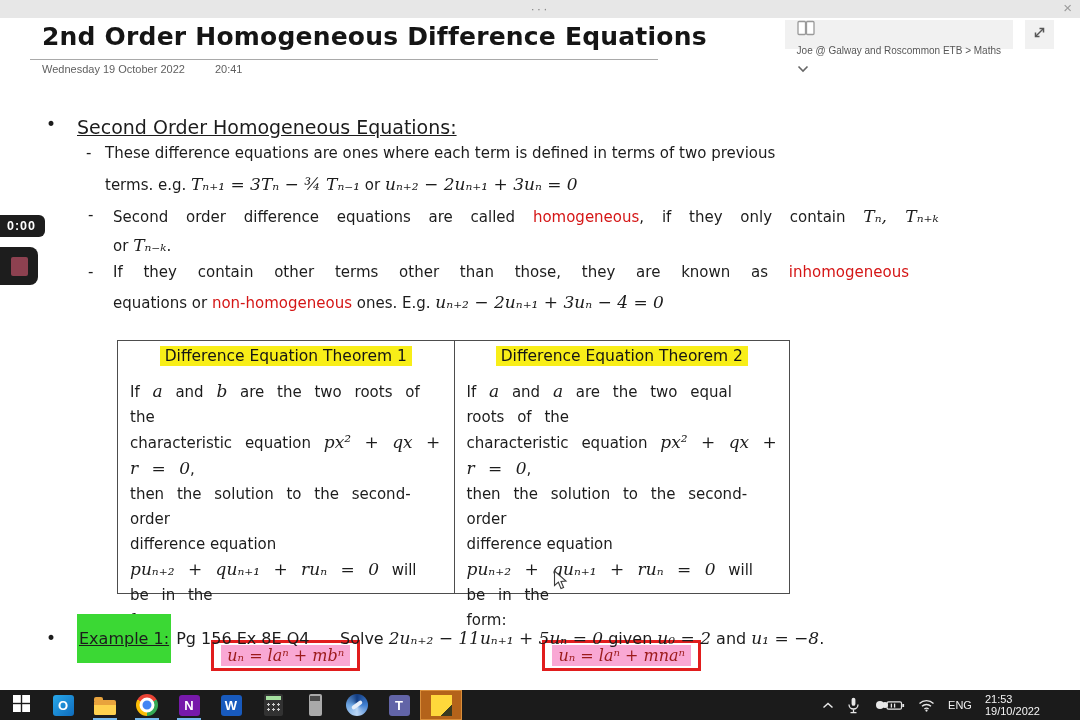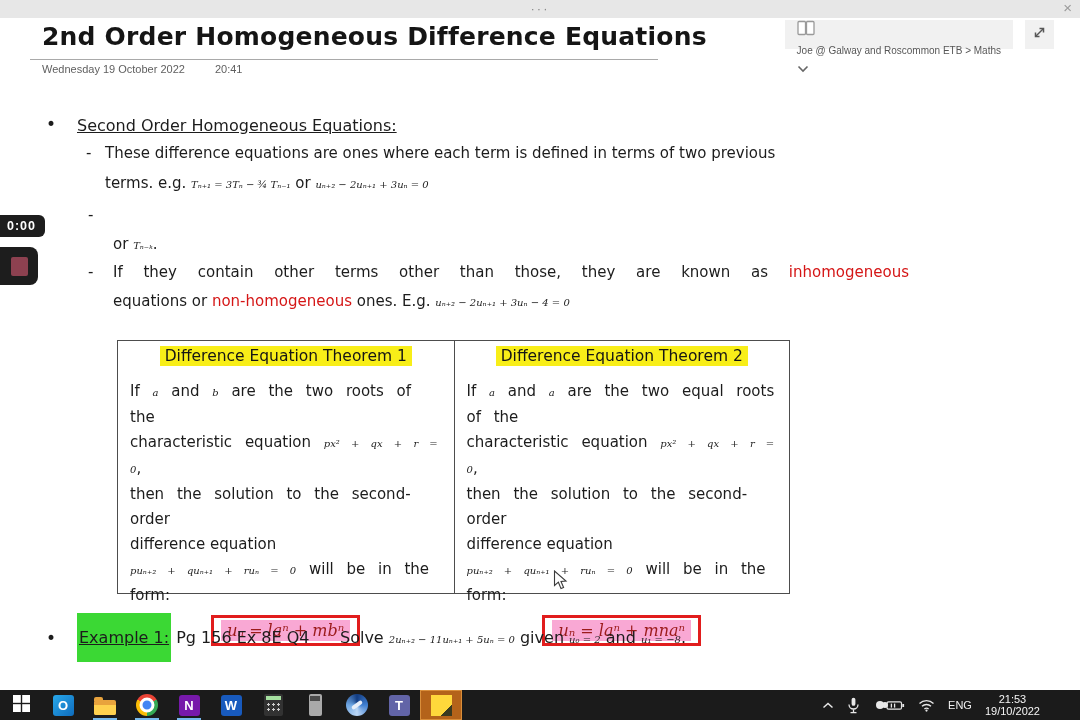--- a/index.html
+++ b/index.html
@@ -18,25 +18,25 @@
   .crumb-pill { display:flex; align-items:flex-start; gap:9px; background:#f1f1f1; padding:0 12px; color:#565656; font-size:10px;flex-direction:column; }
   .crumb-pill svg { display:block; }
   .expand-btn { width:29px; background:#f1f1f1; display:grid; place-items:center; }
 
   .page-title { position:absolute; left:42px; top:4px; font-family:"DejaVu Sans",sans-serif; font-size:25px; font-weight:600; color:#151515; letter-spacing:0.2px; }
   .title-rule { position:absolute; left:30px; top:41px; width:628px; height:1px; background:#a9a9a9; }
   .date-row { position:absolute; left:42px; top:45px; font-size:11px; color:#5f5f5f; display:flex; gap:30px; }
 
   
   .n { position:absolute; font-family:"DejaVu Sans",sans-serif; font-size:15px; color:#1c1c1c; white-space:pre-wrap; }
-  .seg-m { font-family:"DejaVu Serif",serif; font-style:italic; font-size:10px; }
+  .seg-m { font-family:"DejaVu Serif",serif; font-style:italic; font-size:17px; }
   .seg-red { color:#d51616; }
   .seg-hlg { background:#3bd834; text-decoration:underline; padding:15px 2px; }
   .bullet { font-size:17px; }
-  .note-heading { font-size:16px; text-decoration:underline; }
+  .note-heading { font-size:19px; text-decoration:underline; }
   .ws13 { word-spacing:13px; }
   .ws16 { word-spacing:16px; }
 
   
   .ttable { position:absolute; left:117px; top:322px; width:673px; height:254px; border:1px solid #4d4d4d; display:flex; background:#fff; }
   .tcell { width:50%; padding:6px 12px 0 12px; }
   .tcell.rightcell { border-left:1px solid #4d4d4d; }
   .thead { text-align:center; margin-bottom:14px; }
   .hl-y { background:#f8ee18; padding:1px 5px; font-family:"DejaVu Sans",sans-serif; font-size:15.5px; color:#151515; }
   .tline { font-family:"DejaVu Sans",sans-serif; font-size:15px; color:#1c1c1c; line-height:25px; white-space:pre-wrap; }
@@ -85,21 +85,21 @@
   .drawapp::after { content:''; position:absolute; left:5px; top:9px; width:12px; height:4px; background:#e8eef8; border-radius:2px; transform:rotate(-35deg); }
 
   .sticky { width:21px; height:21px; background:linear-gradient(to top left,#3a3a20 0 8px,#ffd83b 8px 100%); }
 
   .winlogo rect { fill:#fff; }
 
   
   .tray { margin-left:auto; display:flex; align-items:center; gap:13px; padding-right:10px; color:#e8e8e8; }
   .tray svg { display:block; }
   .lang { font-size:11px; color:#f0f0f0; }
-  .clock { font-size:11px; line-height:12.5px; color:#f5f5f5; text-align:center; }
+  .clock { font-size:11px; line-height:12.5px; color:#f5f5f5; }
   .cloud { position:relative; width:17px; height:7px; background:#e8e8e8; border-radius:6px; margin-top:4px; }
   .cloud::before { content:''; position:absolute; left:3px; top:-4px; width:8px; height:8px; background:#e8e8e8; border-radius:50%; }
   .cloud::after { content:''; position:absolute; left:9px; top:-3px; width:6px; height:6px; background:#e8e8e8; border-radius:50%; }
   .notif { position:relative;margin-top:48px; }
   .notif-badge { position:absolute; right:-8px; bottom:-4px; width:15px; height:15px; border:1px solid #d8d8d8; border-radius:50%; background:#262626; color:#fff; font-size:9px; display:grid; place-items:center; }
 </style>
 </head>
 <body>
 
 <div class="screen">
@@ -145,20 +145,21 @@
     </div>
 
     <div class="n bullet" style="left:46px; top:96px;">•</div>
     <div class="n note-heading" style="left:77px; top:98px;">Second Order Homogeneous Equations:</div>
 
     <div class="n" style="left:86px; top:126px;">-</div>
     <div class="n" style="left:105px; top:126px;"><span>These difference equations are ones where each term is defined in terms of two previous</span></div>
     <div class="n" style="left:105px; top:156px;"><span>terms. e.g. </span><span class="seg-m">Tₙ₊₁ = 3Tₙ − ¾ Tₙ₋₁</span><span> or </span><span class="seg-m">uₙ₊₂ − 2uₙ₊₁ + 3uₙ = 0</span></div>
 
     <div class="n" style="left:88px; top:188px;">-</div>
+    <div class="n ws13" style="left:113px; top:188px;"><span>Second order difference equations are called </span><span class="seg-red">homogeneous</span><span>, if they only contain </span><span class="seg-m">Tₙ, Tₙ₊ₖ</span></div>
     <div class="n" style="left:113px; top:217px;"><span>or </span><span class="seg-m">Tₙ₋ₖ</span><span>.</span></div>
 
     <div class="n" style="left:88px; top:245px;">-</div>
     <div class="n ws16" style="left:113px; top:245px;"><span>If they contain other terms other than those, they are known as </span><span class="seg-red">inhomogeneous</span></div>
     <div class="n" style="left:113px; top:274px;"><span>equations or </span><span class="seg-red">non-homogeneous</span><span> ones. E.g. </span><span class="seg-m">uₙ₊₂ − 2uₙ₊₁ + 3uₙ − 4 = 0</span></div>
 
     <div class="ttable">
       <div class="tcell">
         <div class="thead"><span class="hl-y">Difference Equation Theorem 1</span></div>
         <div class="tline j"><span>If </span><span class="seg-m">a</span><span> and </span><span class="seg-m">b</span><span> are the two roots of the</span></div>

